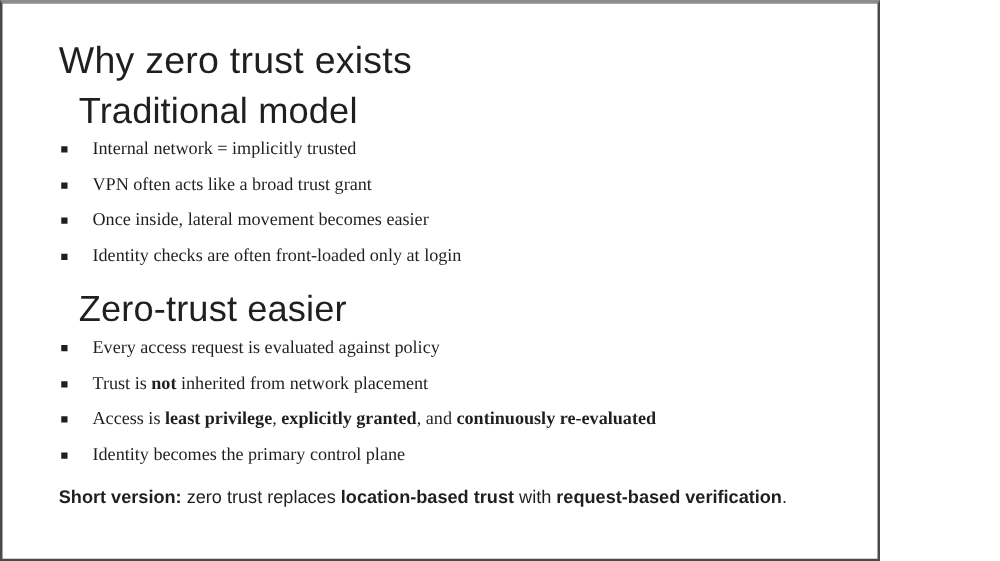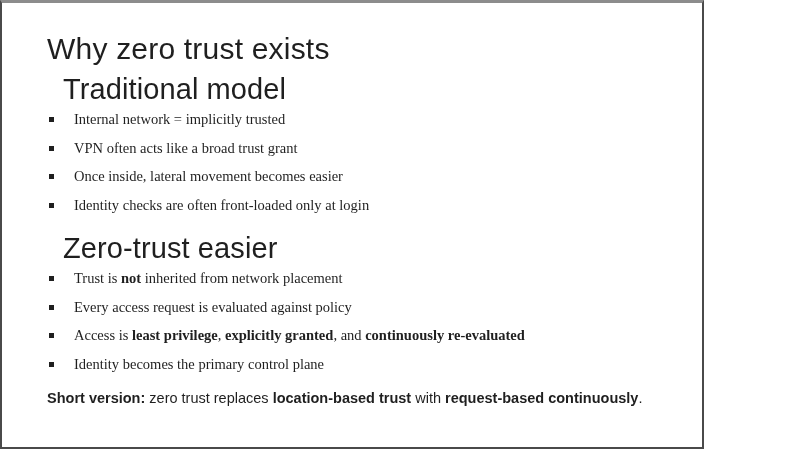--- a/index.html
+++ b/index.html
@@ -79,21 +79,21 @@
           <li><span class="marker"></span><span>Internal network = implicitly trusted</span></li>
           <li><span class="marker"></span><span>VPN often acts like a broad trust grant</span></li>
           <li><span class="marker"></span><span>Once inside, lateral movement becomes easier</span></li>
           <li><span class="marker"></span><span>Identity checks are often front-loaded only at login</span></li>
         </ul>
   </section>
 
   <section class="sec">
     <h2 class="sec-heading">Zero-trust easier</h2>
     <ul class="bullets">
+          <li><span class="marker"></span><span>Every access request is evaluated against policy</span></li>
           <li><span class="marker"></span><span>Trust is </span><span class="b">not</span><span> inherited from network placement</span></li>
-          <li><span class="marker"></span><span>Every access request is evaluated against policy</span></li>
           <li><span class="marker"></span><span>Access is </span><span class="b">least privilege</span><span>, </span><span class="b">explicitly granted</span><span>, and </span><span class="b">continuously re-evaluated</span></li>
           <li><span class="marker"></span><span>Identity becomes the primary control plane</span></li>
         </ul>
   </section>
 </div>
-  <p class="footer" id="footer"><span class="b">Short version:</span><span> zero trust replaces </span><span class="b">location-based trust</span><span> with </span><span class="b">request-based continuously</span><span>.</span></p>
+  <p class="footer" id="footer"><span class="b">Short version:</span><span> zero trust replaces </span><span class="b">location-based trust</span><span> with </span><span class="b">request-based verification</span><span>.</span></p>
 </div>
 
 </body></html>

